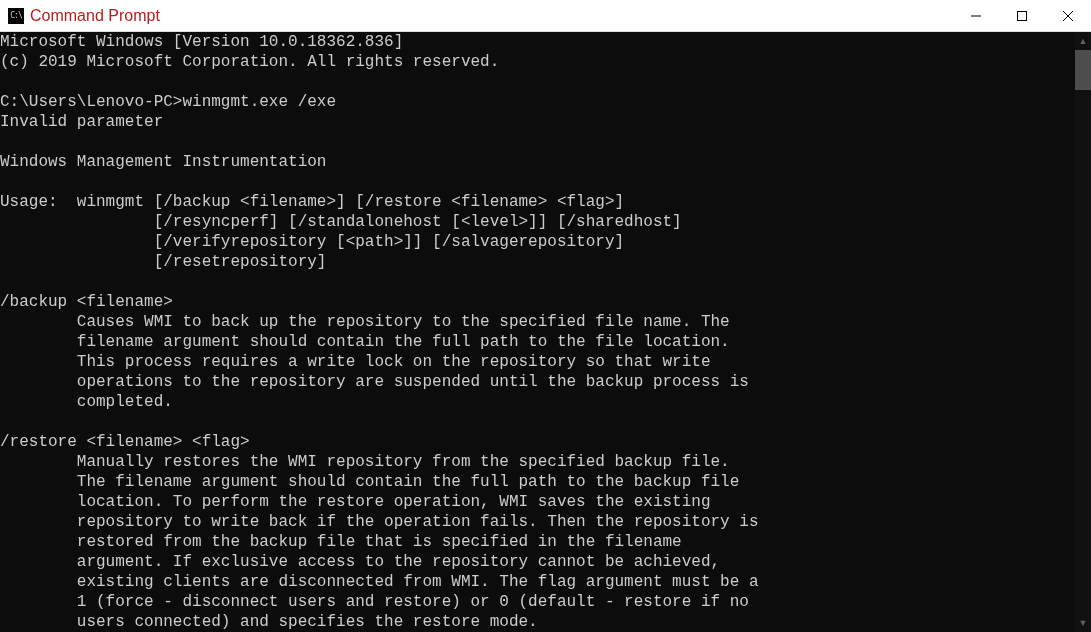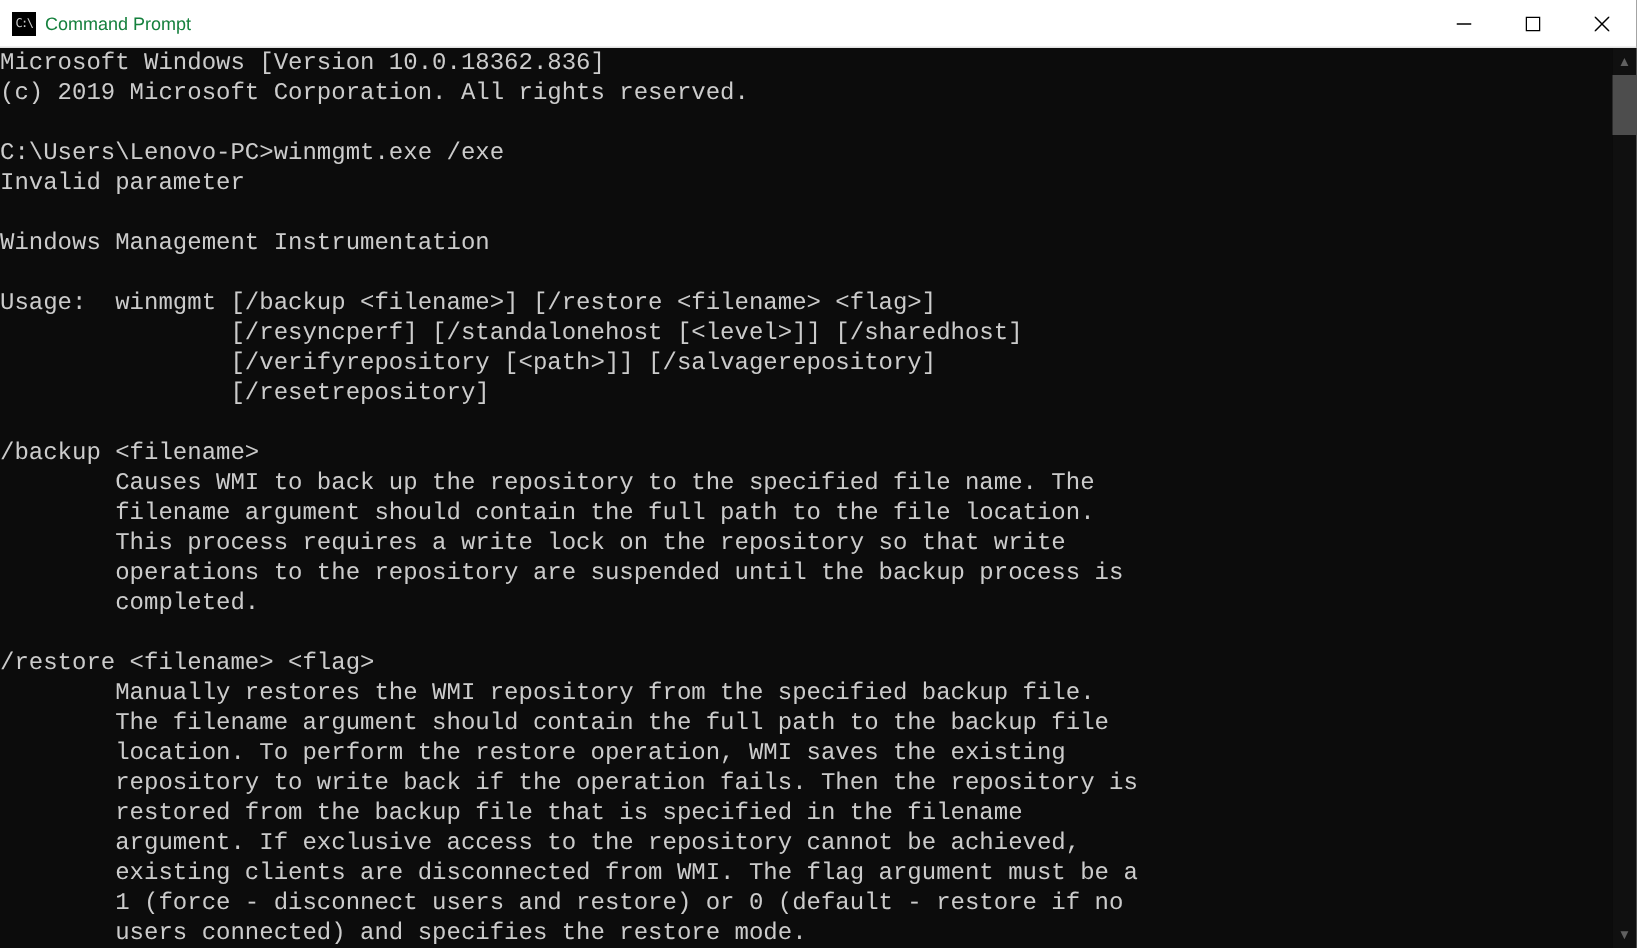--- a/index.html
+++ b/index.html
@@ -25,22 +25,22 @@
       background: #000;
       display: flex;
       align-items: center;
       justify-content: center;
       font-size: 8px;
       color: #ccc;
       font-family: Consolas, monospace;
       letter-spacing: -1px;
     }
     .titlebar-title {
-      font-size: 12px;
-      color: #15803d;
+      font-size: 16px;
+      color: #b91c1c;
       flex: 1;
     }
     .window-controls {
       display: flex;
       height: 100%;
     }
     .win-btn {
       width: 46px;
       height: 100%;
       display: flex;

